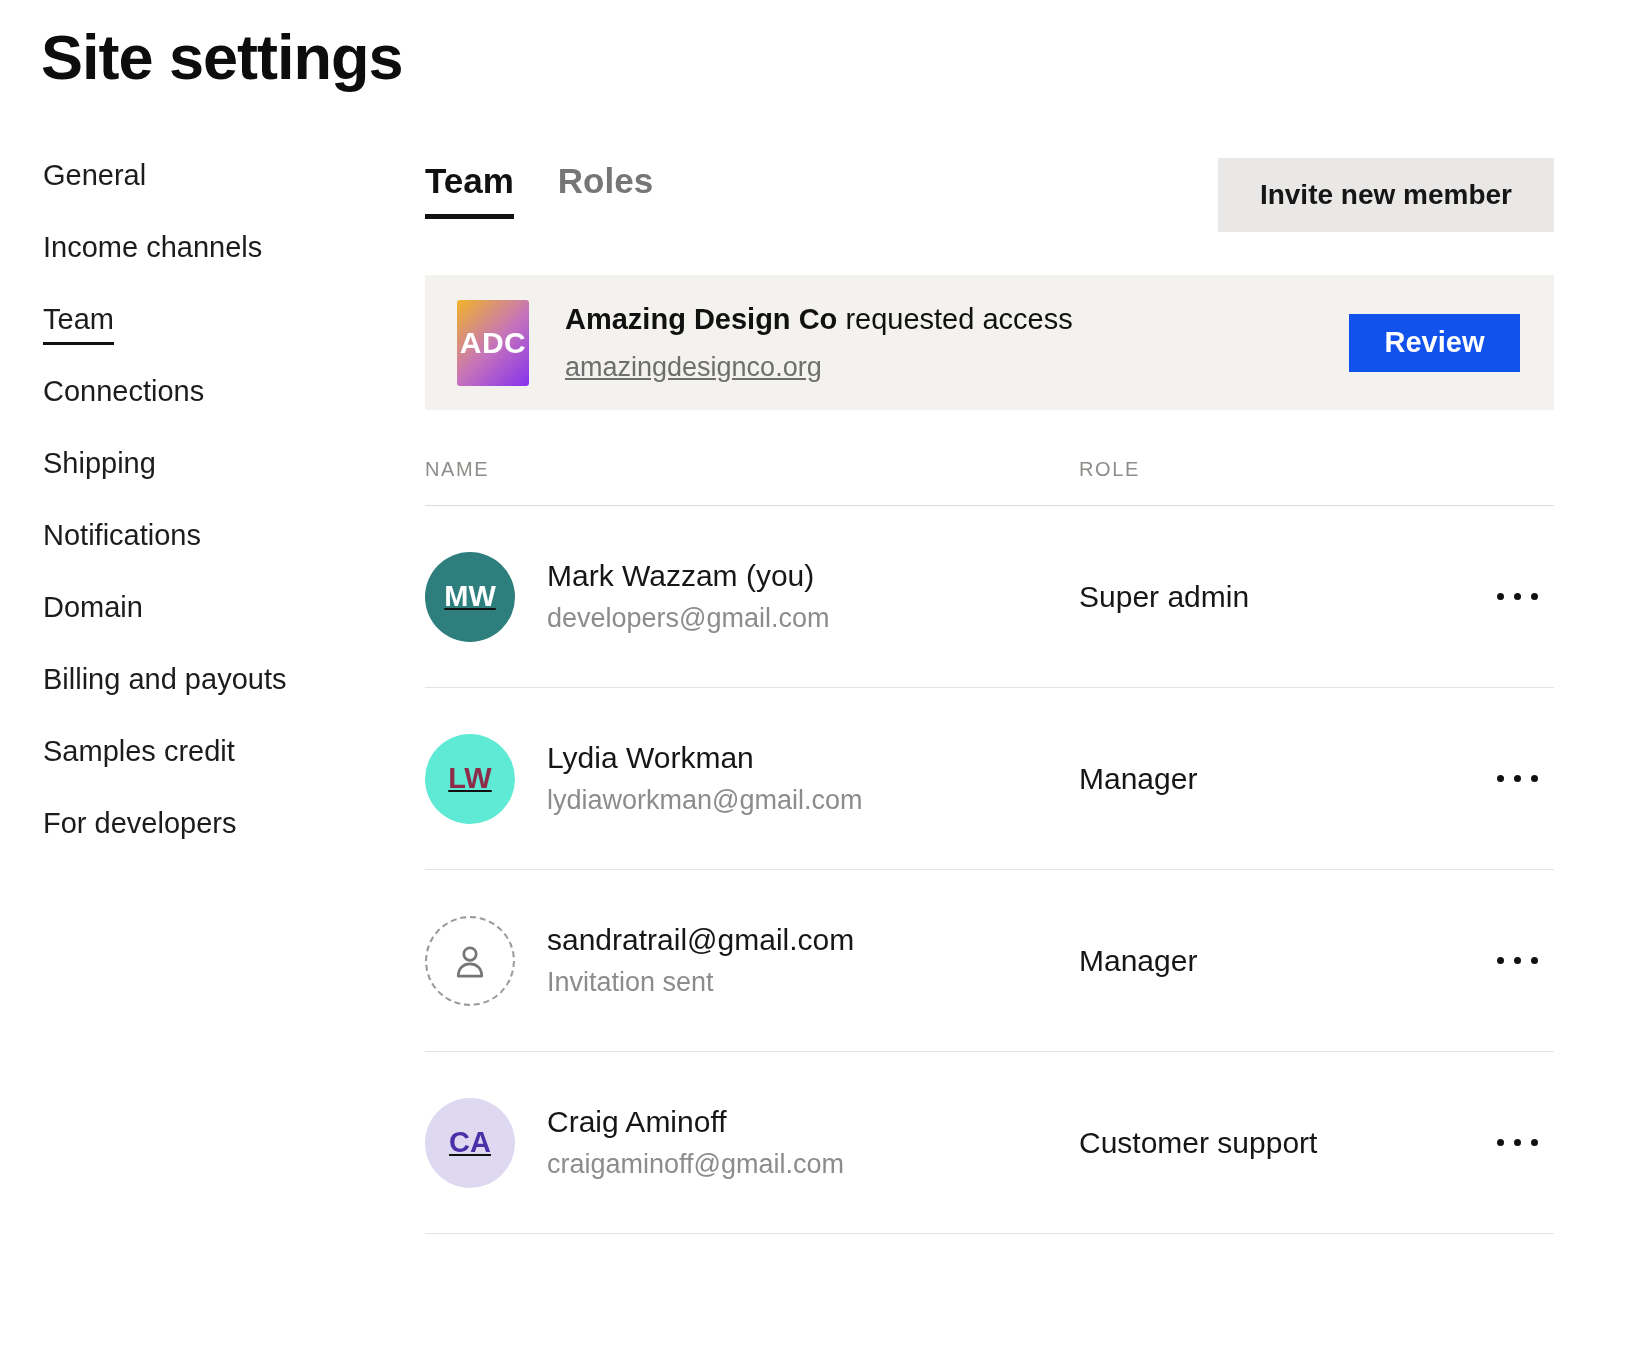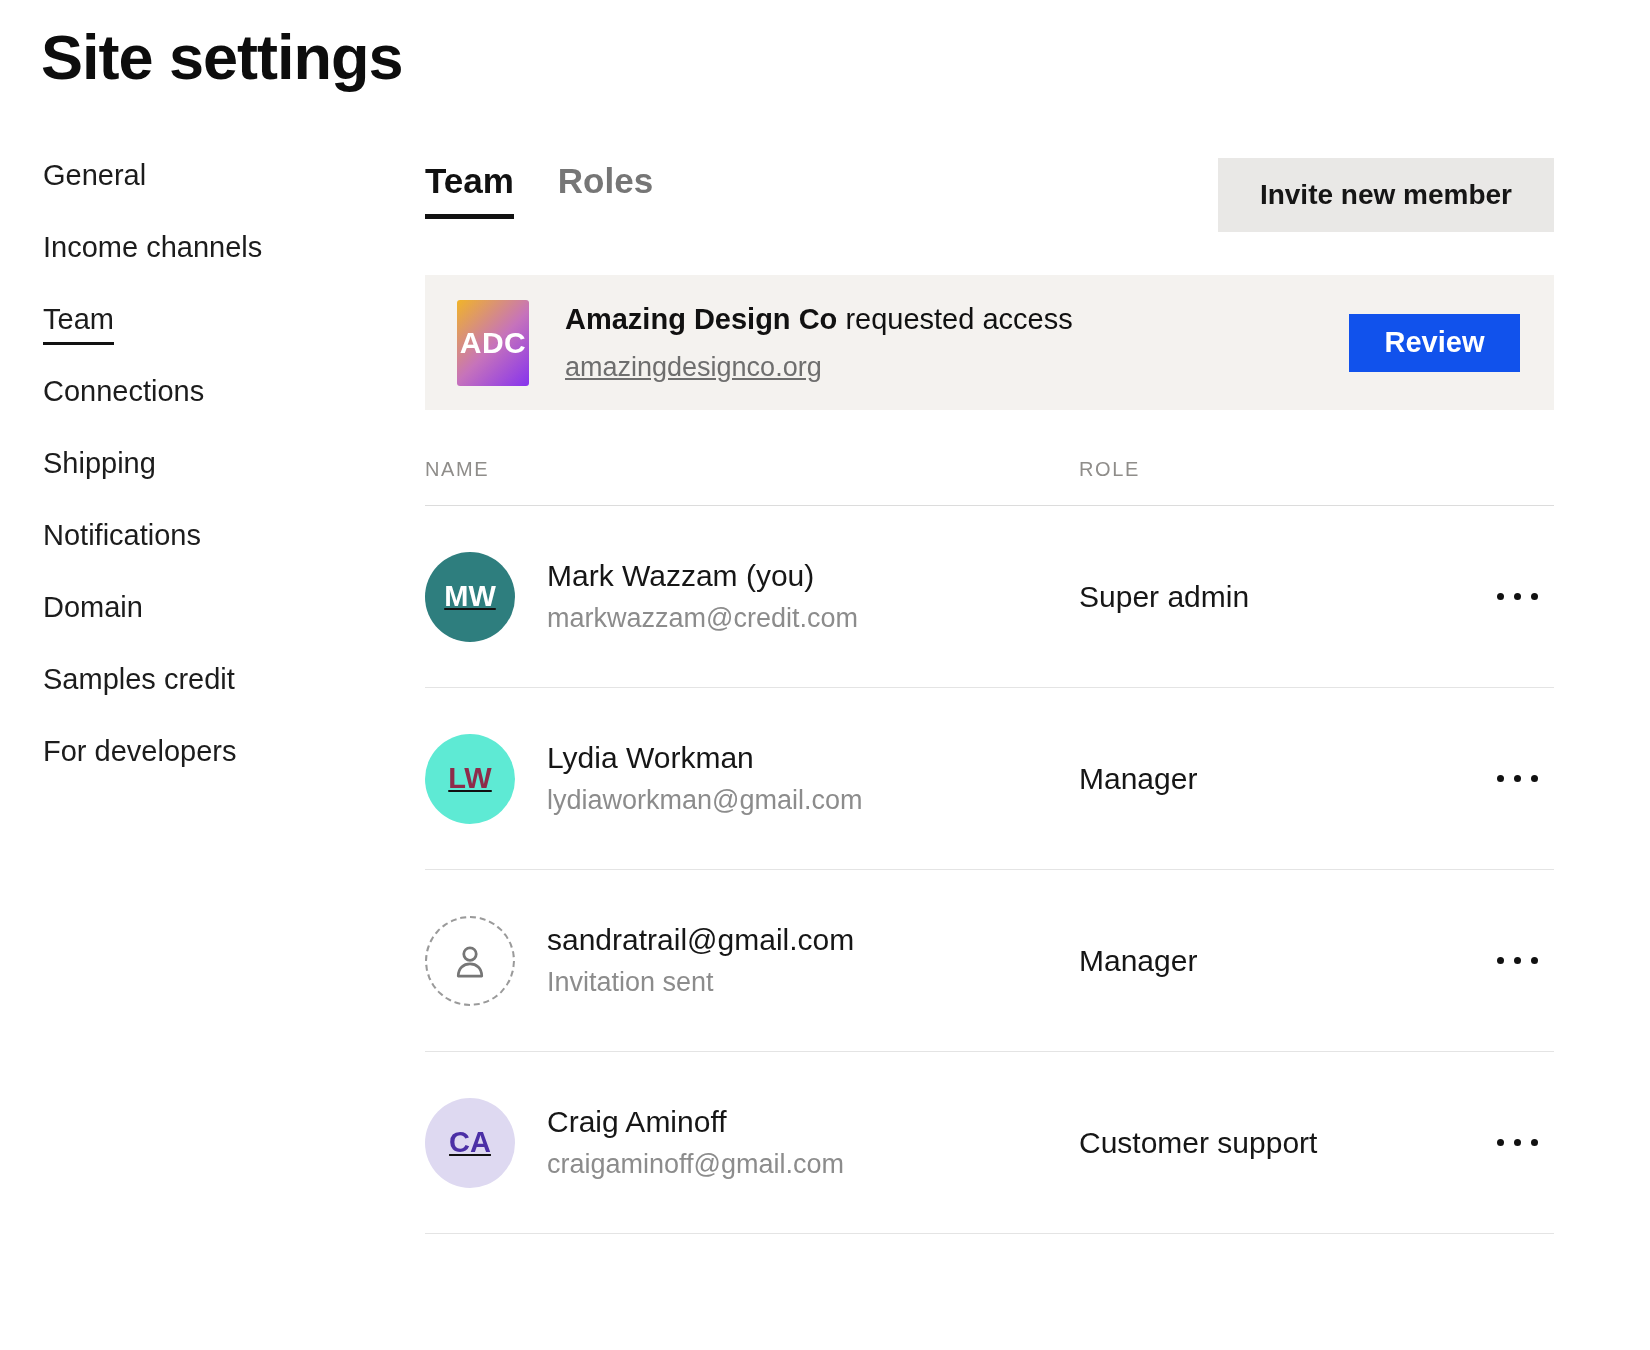--- a/index.html
+++ b/index.html
@@ -118,20 +118,23 @@
   </div>
 
   <div class="side-item">
     <span class="side-label">Notifications</span>
   </div>
 
   <div class="side-item">
     <span class="side-label">Domain</span>
   </div>
 
+  <div class="side-item">
+    <span class="side-label">Billing and payouts</span>
+  </div>
 
   <div class="side-item">
     <span class="side-label">Samples credit</span>
   </div>
 
   <div class="side-item">
     <span class="side-label">For developers</span>
   </div>
 </nav>
 
@@ -166,21 +169,21 @@
     </div>
 
     <div class="rows">
   <div class="row">
     <div class="avatar" style="background: rgb(46, 126, 126);">
       <span class="initials" style="color: rgb(255, 255, 255);">MW</span>
 
     </div>
     <div class="who">
       <div class="name">Mark Wazzam (you)</div>
-      <div class="email">markwazzam@credit.com</div>
+      <div class="email">developers@gmail.com</div>
     </div>
     <div class="role">Super admin</div>
     <button class="menu" aria-label="options">
       <span class="dot"></span>
       <span class="dot"></span>
       <span class="dot"></span>
     </button>
   </div>
 
   <div class="row">

